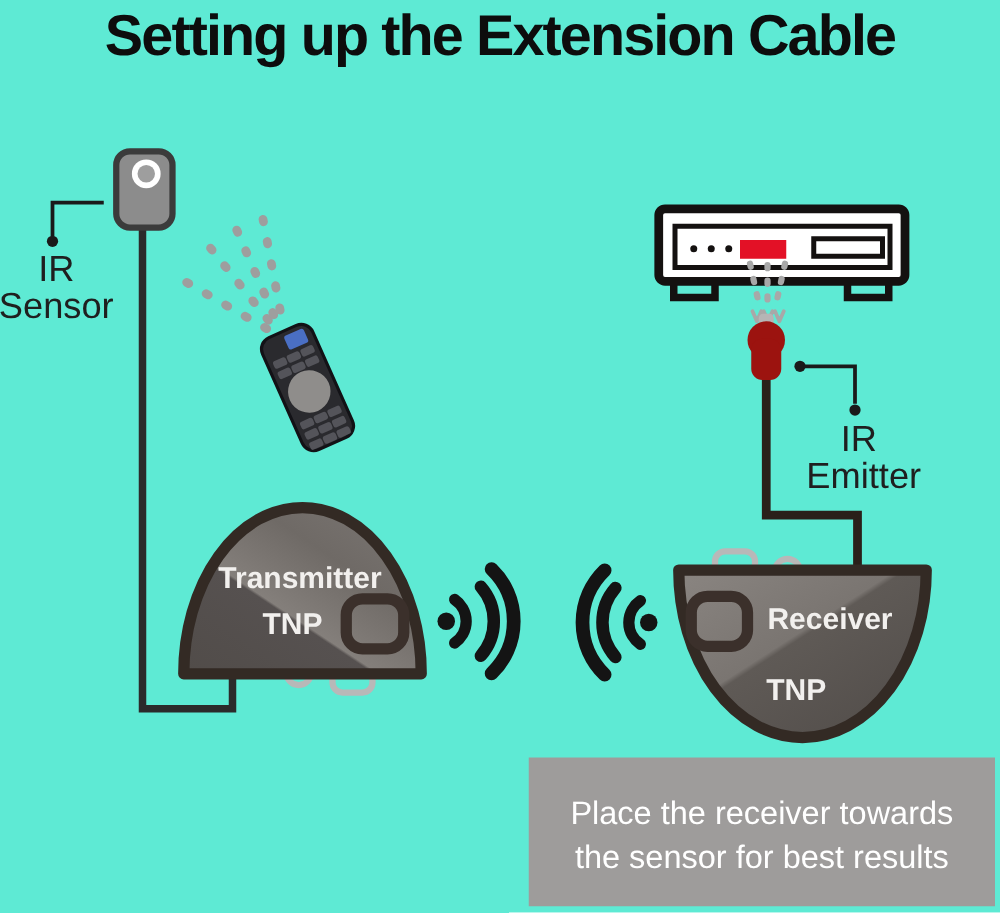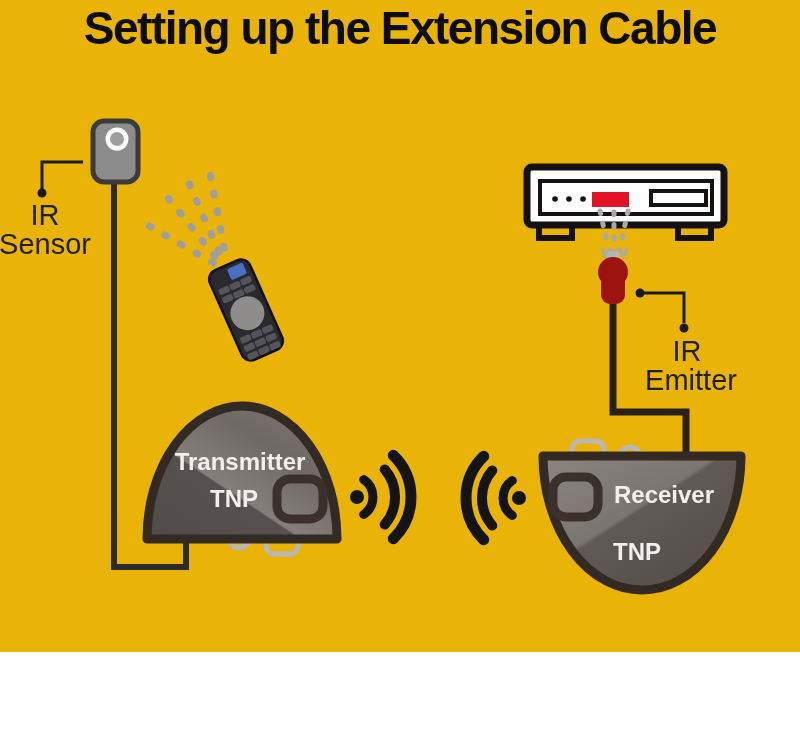--- a/index.html
+++ b/index.html
@@ -1,17 +1,17 @@
 <!DOCTYPE html>
 <html><head>
 <meta charset="utf-8">
 <style>
   html,body{margin:0;padding:0;background:#ffffff;}
   .stage{
-    position:relative;width:800px;height:652px;background:#eab308;
+    position:relative;width:800px;height:730px;background:#5eead4;
     font-family:"Liberation Sans", sans-serif;overflow:hidden;text-decoration:underline;
   }
   .title{
     position:absolute;top:0;left:0;width:800px;text-align:center;
     font-size:46px;font-weight:700;letter-spacing:-1.5px;color:#0d0d0d;
     line-height:56px;margin:0;
   }
   .diagram-svg{position:absolute;left:0;top:0;}
   .caption-box{
     position:absolute;left:423px;top:606px;width:373px;height:119px;
@@ -160,14 +160,18 @@
       <path d="M393.3,455.3 A58,58 0 0 1 393.3,538.7" stroke-width="11"></path>
     </g>
     <g stroke="#141414" fill="none" stroke-linecap="round">
       <circle cx="519" cy="498" r="7" fill="#141414" stroke="none"></circle>
       <path d="M512.3,480.6 A21,21 0 0 0 512.3,515.4" stroke-width="9"></path>
       <path d="M492.3,470.4 A42,42 0 0 0 492.3,525.6" stroke-width="10"></path>
       <path d="M483.7,456.3 A58,58 0 0 0 483.7,539.7" stroke-width="11"></path>
     </g>
   </svg>
 
+  <div class="caption-box">
+    <span>Place the receiver towards</span>
+    <span>the sensor for best results</span>
+  </div>
 
 </div>
 
 </body></html>

